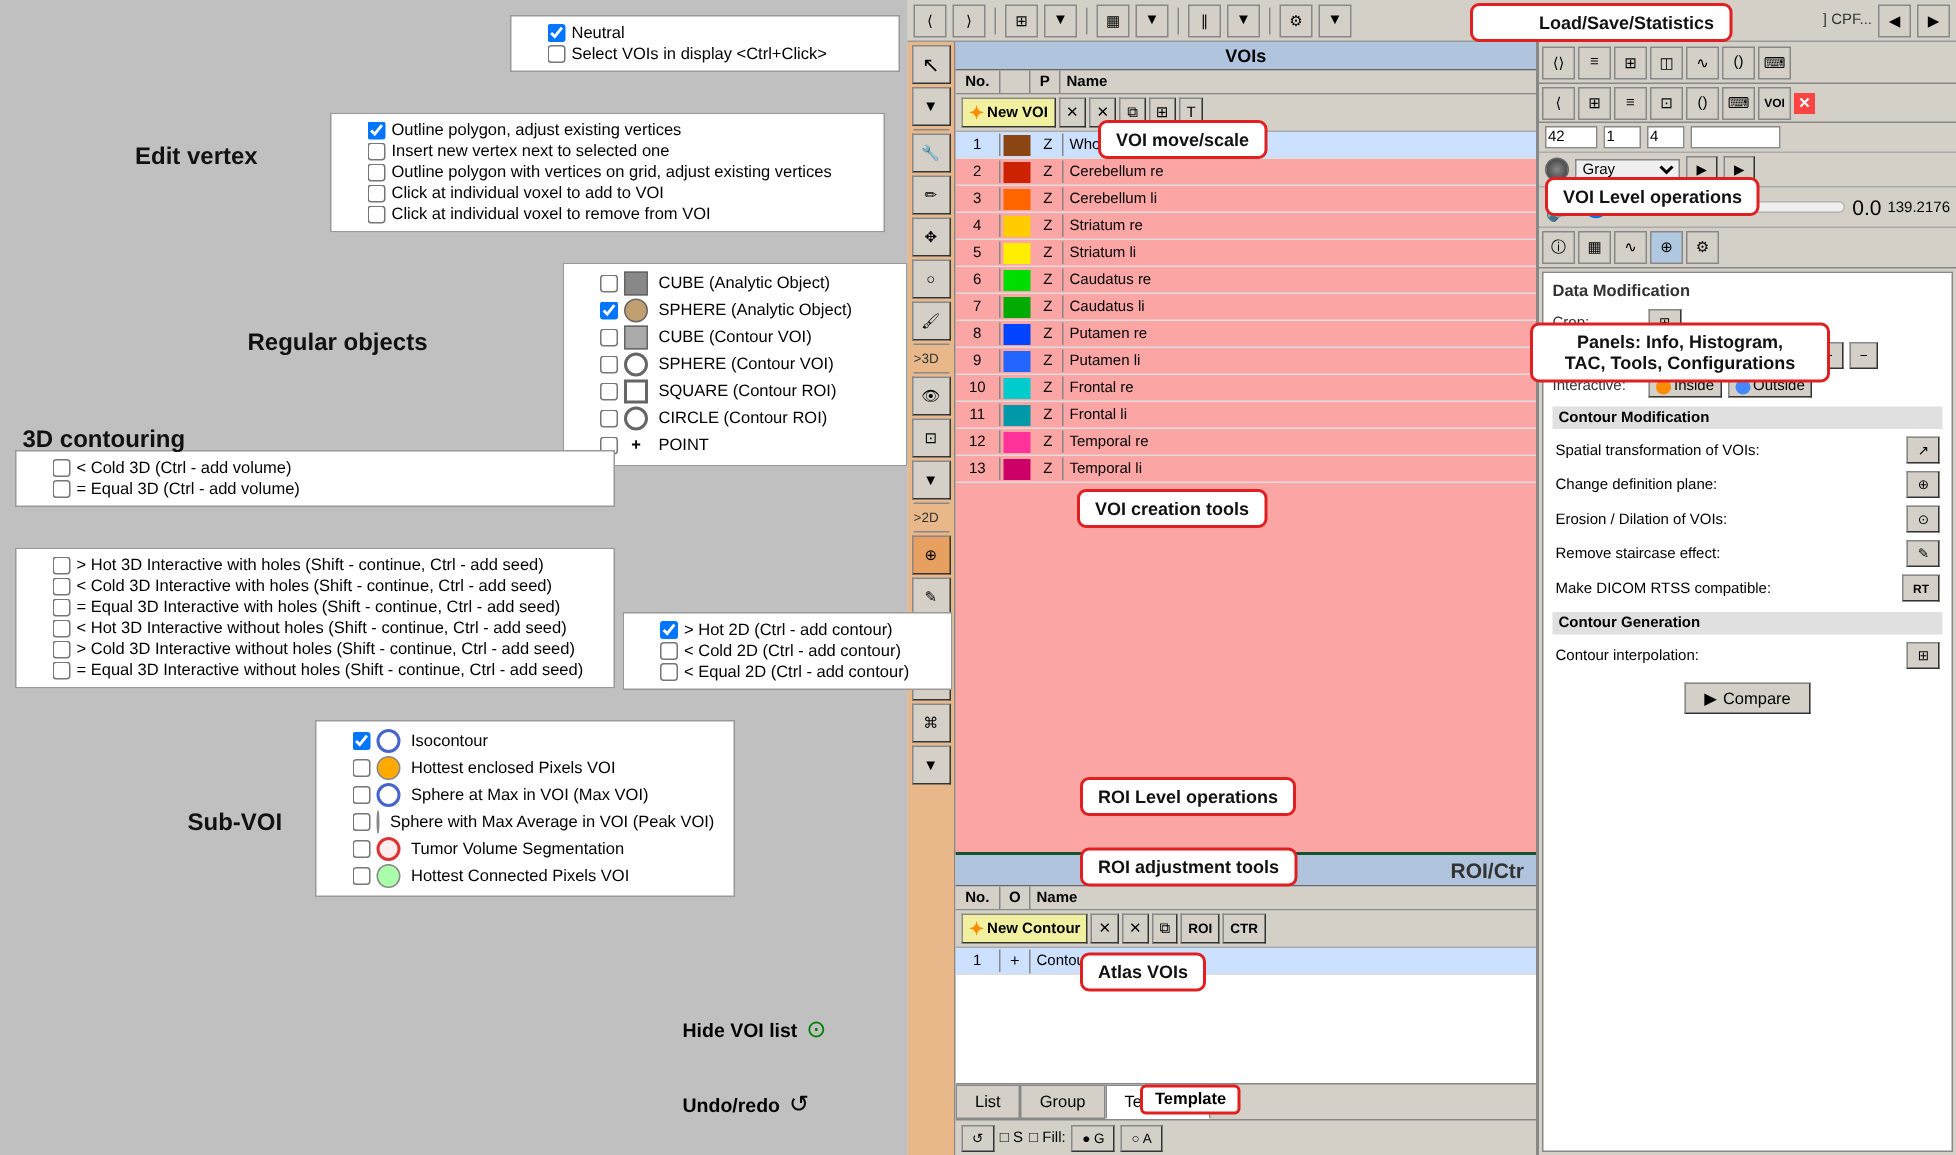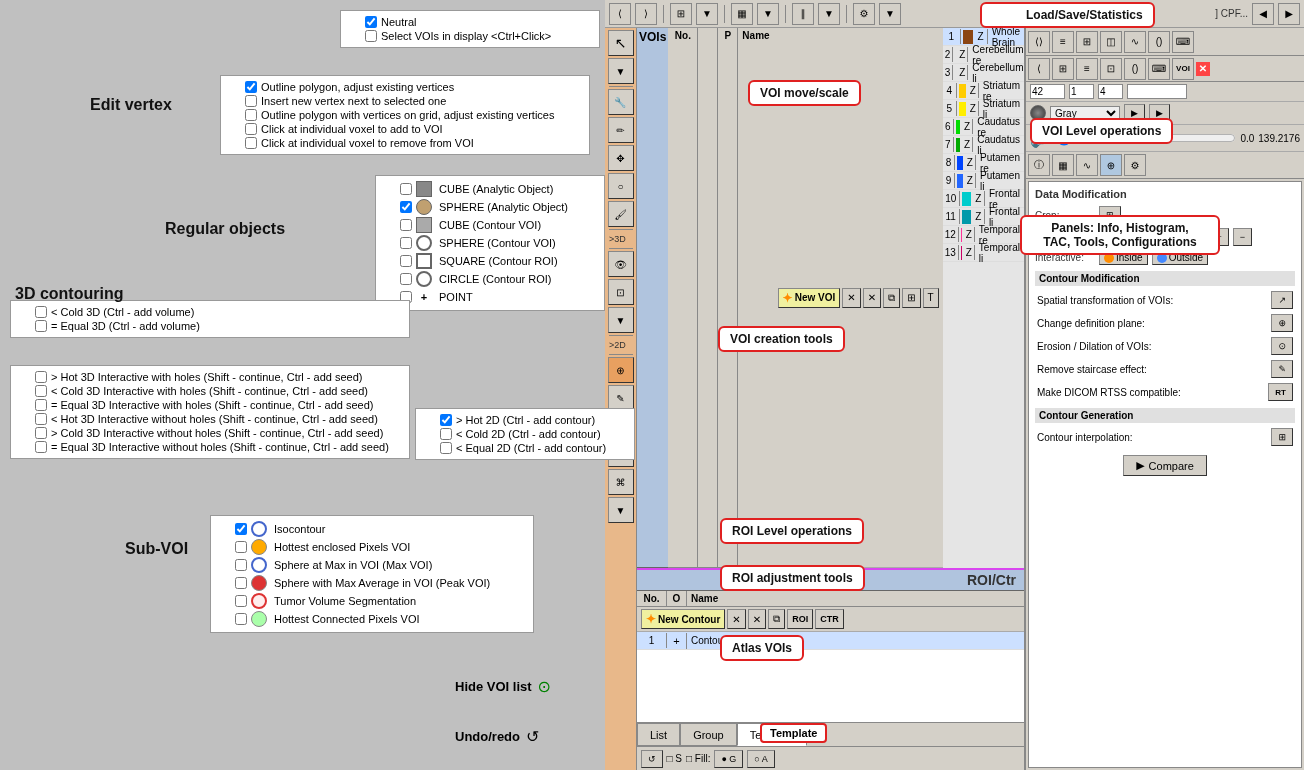--- a/index.html
+++ b/index.html
@@ -165,22 +165,23 @@
       flex: 1;
       display: flex;
       flex-direction: column;
       overflow: hidden;
     }
 
     
     .voi-section {
       flex: 1;
       display: flex;
-      background: #e5e5e5;
-      border-bottom: 2px solid #d946ef;
+      flex-direction: column;
+      background: #fca5a5;
+      border-bottom: 2px solid #14532d;
       position: relative;
     }
 
     .voi-header {
       background: #b0c4de;
       text-align: center;
       font-weight: bold;
       padding: 2px;
       border-bottom: 1px solid #666;
       font-size: 12px;
@@ -620,21 +621,21 @@
           <span>&lt; Cold 2D (Ctrl - add contour)</span>
         </div>
       <div class="item">
           <input type="checkbox" style="">
           <span>&lt; Equal 2D (Ctrl - add contour)</span>
         </div>
     </div>
 
     <div class="section-label" style="top:540px; left:125px;">Sub-VOI</div>
 
-    <div class="popup-box" style="top:515px; left:210px; width:324px;">
+    <div class="popup-box" style="top:480px; left:210px; width:280px;">
       <div class="item">
         <input type="checkbox" checked="" style="">
         <span style="display:inline-block;width:16px;height:16px;border:2px solid #4466cc;border-radius:50%;margin-right:3px;"></span>
         <span>Isocontour</span>
       </div>
       <div class="item">
         <input type="checkbox" style="">
         <span style="display:inline-block;width:16px;height:16px;border-radius:50%;background:#ffaa00;border:1px solid #888;margin-right:3px;"></span>
         <span>Hottest enclosed Pixels VOI</span>
       </div>
@@ -932,21 +933,21 @@
           <select style="font-size:10px;width:70px;border:1px solid #888;">
             <option>Gray</option>
           </select>
           <button class="small-btn">▶</button>
           <button class="small-btn">▶</button>
         </div>
 
         <div class="value-row">
           <span style="font-size:18px;">🔊</span>
           <input type="range" style="flex: 1 1 0%; height: 12px;" min="0" max="200" value="0">
-          <span style="font-size:10px;">0.0</span>
+          <span style="font-size:14px;">0.0</span>
           <span style="font-size:10px;">139.2176</span>
         </div>
 
         <div class="right-tabs-icons">
           <button class="toolbar-btn">ⓘ</button>
           <button class="toolbar-btn">▦</button>
           <button class="toolbar-btn">∿</button>
           <button class="toolbar-btn active" style="background:#b0c8e0;">⊕</button>
           <button class="toolbar-btn">⚙</button>
         </div>
@@ -1024,21 +1025,21 @@
           </div>
         </div>
       </div>
     </div>
   </div>
 
   <div class="callout-box" style="top:326px; left:718px;">
     <span>VOI creation tools</span>
   </div>
 
-  <div class="callout-box" style="top:80px; left:748px;">
+  <div class="callout-box" style="top:80px; left:732px;">
     <span>VOI move/scale</span>
   </div>
 
   <div class="callout-box" style="top:2px; left:980px;padding-left:44px;">
     <span>Load/Save/Statistics</span>
   </div>
 
   <div class="callout-box" style="top:118px; left:1030px;">
     <span>VOI Level operations</span>
   </div>

